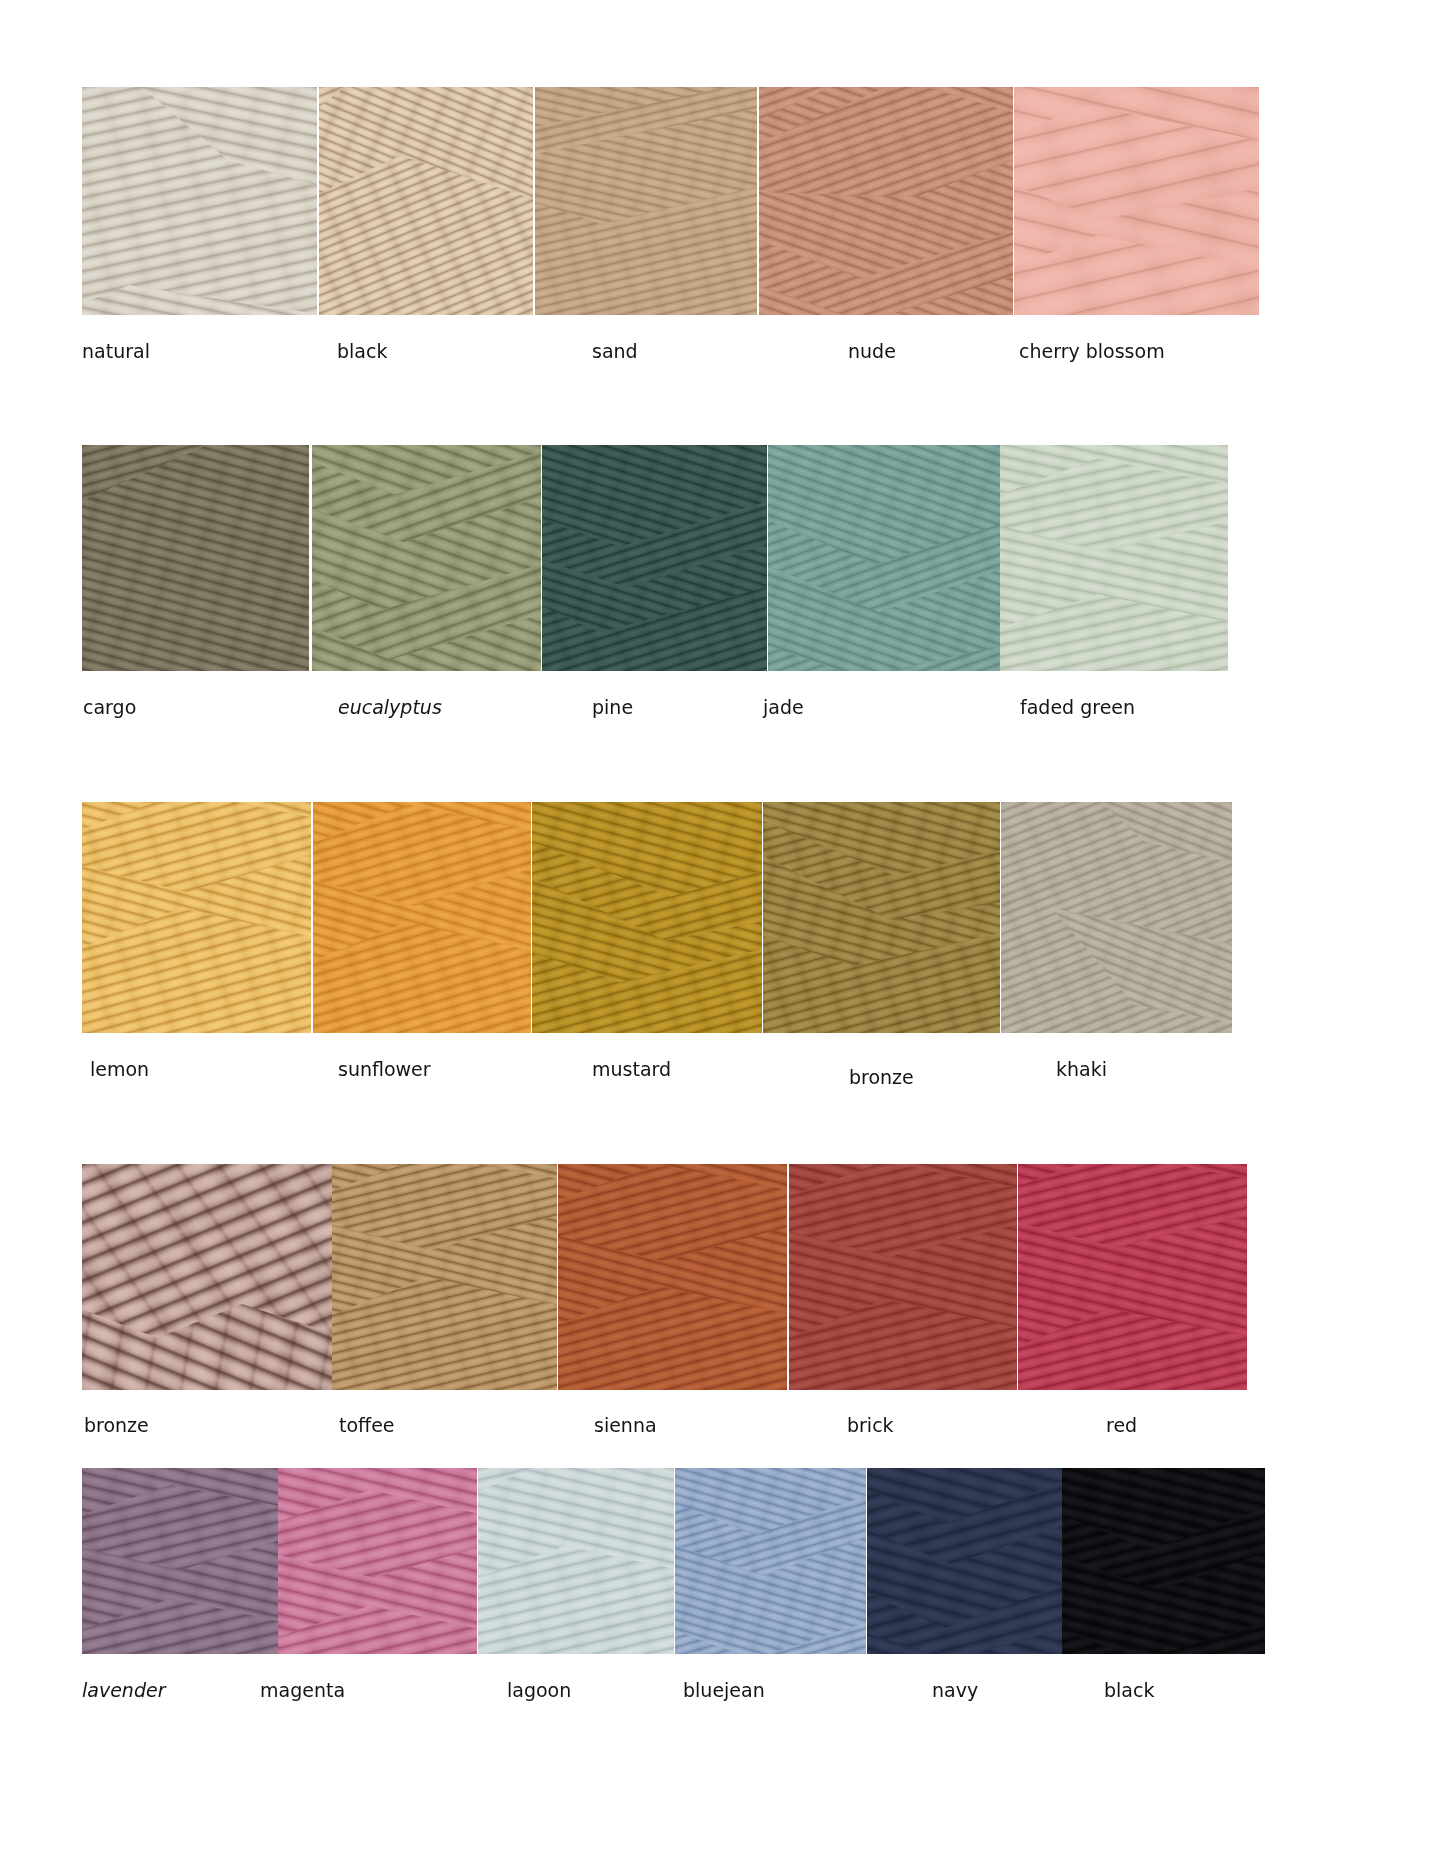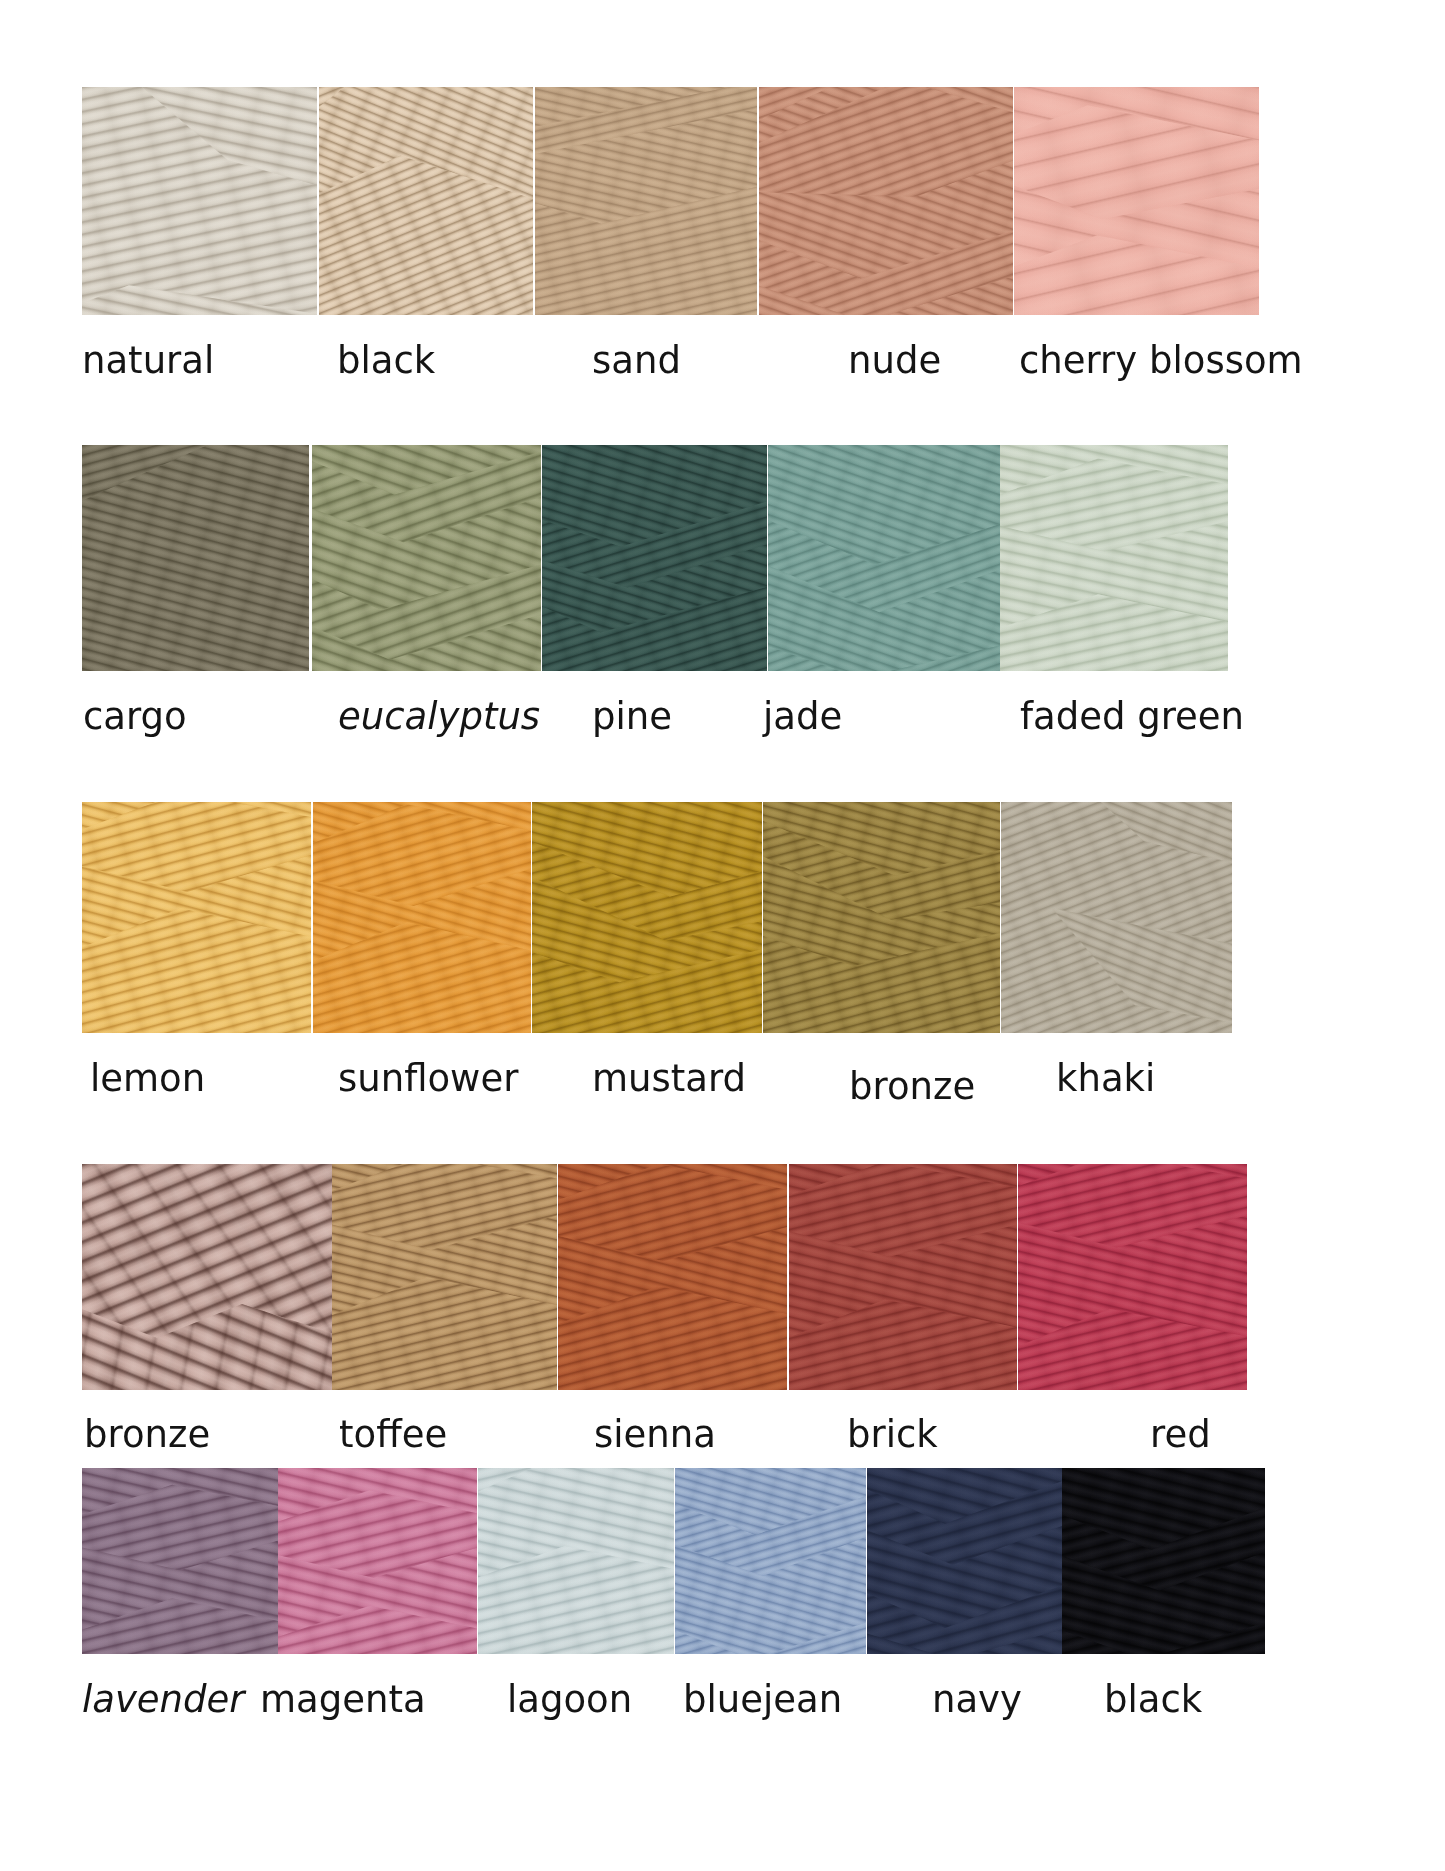--- a/index.html
+++ b/index.html
@@ -3,21 +3,21 @@
 <meta charset="utf-8">
 <title>macrame cord colour chart</title>
 <style>
   html,body{margin:0;padding:0;background:#ffffff;}
   body{width:1445px;height:1871px;position:relative;overflow:hidden;
        font-family:"DejaVu Sans",sans-serif;}
   .sheet{position:absolute;left:0;top:0;width:1445px;height:1871px;background:#ffffff;}
   .row,.cell{position:static;}
   .sw{position:absolute;overflow:hidden;}
   .sw>i{position:absolute;left:0;top:0;width:100%;height:100%;display:block;}
-  .lbl{position:absolute;font-size:37px;color:#141414;white-space:nowrap;line-height:1;}
+  .lbl{position:absolute;font-size:19px;color:#141414;white-space:nowrap;line-height:1;}
 </style>
 </head>
 <body>
 
 <div class="sheet">
 <div class="row">
       <div class="cell">
         <div class="sw" style="left:82px;top:87px;width:235px;height:228px;background:#d8d2c6">
           <i style="background:repeating-linear-gradient(168.00deg,rgba(148,138,122,0.500) 0,rgba(148,138,122,0.460) 0.72px,rgba(148,138,122,0.130) 2.40px,rgba(239,235,227,0.200) 4.32px,rgba(239,235,227,0.340) 6.36px,rgba(239,235,227,0.100) 9.12px,rgba(148,138,122,0.140) 10.80px,rgba(148,138,122,0.500) 12.00px),repeating-linear-gradient(78.00deg,rgba(148,138,122,0.120) 0,rgba(148,138,122,0) 8.35px,rgba(239,235,227,0.108) 17.75px,rgba(148,138,122,0) 26.45px,rgba(148,138,122,0.120) 34.80px),repeating-linear-gradient(168.00deg,rgba(148,138,122,0.060) 0,rgba(148,138,122,0.000) 20.74px,rgba(239,235,227,0.070) 37.58px,rgba(148,138,122,0.020) 54.43px,rgba(148,138,122,0.060) 64.80px)"></i>
           <i style="clip-path:polygon(22% -3%, 103% -3%, 103% 44%, 62% 32%);background:repeating-linear-gradient(192.00deg,rgba(148,138,122,0.500) 0,rgba(148,138,122,0.460) 0.72px,rgba(148,138,122,0.130) 2.40px,rgba(239,235,227,0.200) 4.32px,rgba(239,235,227,0.340) 6.36px,rgba(239,235,227,0.100) 9.12px,rgba(148,138,122,0.140) 10.80px,rgba(148,138,122,0.500) 12.00px),repeating-linear-gradient(102.00deg,rgba(148,138,122,0.120) 0,rgba(148,138,122,0) 8.35px,rgba(239,235,227,0.108) 17.75px,rgba(148,138,122,0) 26.45px,rgba(148,138,122,0.120) 34.80px),repeating-linear-gradient(192.00deg,rgba(148,138,122,0.060) 0,rgba(148,138,122,0.000) 20.74px,rgba(239,235,227,0.070) 37.58px,rgba(148,138,122,0.020) 54.43px,rgba(148,138,122,0.060) 64.80px),#d8d2c6"></i>
@@ -173,21 +173,21 @@
           <i style="clip-path:polygon(-3% 78%, 42% 60%, 103% 73%, 103% 103%, -3% 103%);background:repeating-linear-gradient(166.50deg,rgba(106,30,27,0.500) 0,rgba(106,30,27,0.460) 0.64px,rgba(106,30,27,0.130) 2.12px,rgba(185,98,86,0.200) 3.82px,rgba(185,98,86,0.340) 5.62px,rgba(185,98,86,0.100) 8.06px,rgba(106,30,27,0.140) 9.54px,rgba(106,30,27,0.500) 10.60px),repeating-linear-gradient(76.50deg,rgba(106,30,27,0.100) 0,rgba(106,30,27,0) 7.38px,rgba(185,98,86,0.090) 15.68px,rgba(106,30,27,0) 23.36px,rgba(106,30,27,0.100) 30.74px),repeating-linear-gradient(166.50deg,rgba(106,30,27,0.060) 0,rgba(106,30,27,0.000) 18.32px,rgba(185,98,86,0.070) 33.20px,rgba(106,30,27,0.020) 48.08px,rgba(106,30,27,0.060) 57.24px),#a2463f"></i>
         </div>
         <span class="lbl" style="left:847px;top:1416px;">brick</span>
       </div>
       <div class="cell">
         <div class="sw" style="left:1018px;top:1164px;width:229px;height:226px;background:#bd3b54">
           <i style="background:repeating-linear-gradient(193.50deg,rgba(121,18,42,0.500) 0,rgba(121,18,42,0.460) 0.64px,rgba(121,18,42,0.130) 2.12px,rgba(208,94,114,0.200) 3.82px,rgba(208,94,114,0.340) 5.62px,rgba(208,94,114,0.100) 8.06px,rgba(121,18,42,0.140) 9.54px,rgba(121,18,42,0.500) 10.60px),repeating-linear-gradient(103.50deg,rgba(121,18,42,0.100) 0,rgba(121,18,42,0) 7.38px,rgba(208,94,114,0.090) 15.68px,rgba(121,18,42,0) 23.36px,rgba(121,18,42,0.100) 30.74px),repeating-linear-gradient(193.50deg,rgba(121,18,42,0.060) 0,rgba(121,18,42,0.000) 18.32px,rgba(208,94,114,0.070) 33.20px,rgba(121,18,42,0.020) 48.08px,rgba(121,18,42,0.060) 57.24px)"></i>
           <i style="clip-path:polygon(-3% 11%, 40% -5%, 103% 7%, 103% 22%, 43% 37%, -3% 25%);background:repeating-linear-gradient(166.50deg,rgba(121,18,42,0.500) 0,rgba(121,18,42,0.460) 0.64px,rgba(121,18,42,0.130) 2.12px,rgba(208,94,114,0.200) 3.82px,rgba(208,94,114,0.340) 5.62px,rgba(208,94,114,0.100) 8.06px,rgba(121,18,42,0.140) 9.54px,rgba(121,18,42,0.500) 10.60px),repeating-linear-gradient(76.50deg,rgba(121,18,42,0.100) 0,rgba(121,18,42,0) 7.38px,rgba(208,94,114,0.090) 15.68px,rgba(121,18,42,0) 23.36px,rgba(121,18,42,0.100) 30.74px),repeating-linear-gradient(166.50deg,rgba(121,18,42,0.060) 0,rgba(121,18,42,0.000) 18.32px,rgba(208,94,114,0.070) 33.20px,rgba(121,18,42,0.020) 48.08px,rgba(121,18,42,0.060) 57.24px),#bd3b54"></i>
           <i style="clip-path:polygon(-3% 82%, 40% 64%, 103% 77%, 103% 103%, -3% 103%);background:repeating-linear-gradient(166.50deg,rgba(121,18,42,0.500) 0,rgba(121,18,42,0.460) 0.64px,rgba(121,18,42,0.130) 2.12px,rgba(208,94,114,0.200) 3.82px,rgba(208,94,114,0.340) 5.62px,rgba(208,94,114,0.100) 8.06px,rgba(121,18,42,0.140) 9.54px,rgba(121,18,42,0.500) 10.60px),repeating-linear-gradient(76.50deg,rgba(121,18,42,0.100) 0,rgba(121,18,42,0) 7.38px,rgba(208,94,114,0.090) 15.68px,rgba(121,18,42,0) 23.36px,rgba(121,18,42,0.100) 30.74px),repeating-linear-gradient(166.50deg,rgba(121,18,42,0.060) 0,rgba(121,18,42,0.000) 18.32px,rgba(208,94,114,0.070) 33.20px,rgba(121,18,42,0.020) 48.08px,rgba(121,18,42,0.060) 57.24px),#bd3b54"></i>
         </div>
-        <span class="lbl" style="left:1150px;top:1416px;">red</span>
+        <span class="lbl" style="left:1106px;top:1416px;">red</span>
       </div>
     </div>
 <div class="row">
       <div class="cell">
         <div class="sw" style="left:82px;top:1468px;width:196px;height:186px;background:#8c7589">
           <i style="background:repeating-linear-gradient(193.00deg,rgba(74,47,68,0.500) 0,rgba(74,47,68,0.460) 0.72px,rgba(74,47,68,0.130) 2.40px,rgba(164,141,162,0.200) 4.32px,rgba(164,141,162,0.340) 6.36px,rgba(164,141,162,0.100) 9.12px,rgba(74,47,68,0.140) 10.80px,rgba(74,47,68,0.500) 12.00px),repeating-linear-gradient(103.00deg,rgba(74,47,68,0.120) 0,rgba(74,47,68,0) 8.35px,rgba(164,141,162,0.108) 17.75px,rgba(74,47,68,0) 26.45px,rgba(74,47,68,0.120) 34.80px),repeating-linear-gradient(193.00deg,rgba(74,47,68,0.060) 0,rgba(74,47,68,0.000) 20.74px,rgba(164,141,162,0.070) 37.58px,rgba(74,47,68,0.020) 54.43px,rgba(74,47,68,0.060) 64.80px)"></i>
           <i style="clip-path:polygon(-3% 26%, 46% 9%, 103% 21%, 103% 38%, 50% 55%, -3% 42%);background:repeating-linear-gradient(167.00deg,rgba(74,47,68,0.500) 0,rgba(74,47,68,0.460) 0.72px,rgba(74,47,68,0.130) 2.40px,rgba(164,141,162,0.200) 4.32px,rgba(164,141,162,0.340) 6.36px,rgba(164,141,162,0.100) 9.12px,rgba(74,47,68,0.140) 10.80px,rgba(74,47,68,0.500) 12.00px),repeating-linear-gradient(77.00deg,rgba(74,47,68,0.120) 0,rgba(74,47,68,0) 8.35px,rgba(164,141,162,0.108) 17.75px,rgba(74,47,68,0) 26.45px,rgba(74,47,68,0.120) 34.80px),repeating-linear-gradient(167.00deg,rgba(74,47,68,0.060) 0,rgba(74,47,68,0.000) 20.74px,rgba(164,141,162,0.070) 37.58px,rgba(74,47,68,0.020) 54.43px,rgba(74,47,68,0.060) 64.80px),#8c7589"></i>
           <i style="clip-path:polygon(-3% 88%, 46% 70%, 103% 83%, 103% 103%, -3% 103%);background:repeating-linear-gradient(167.00deg,rgba(74,47,68,0.500) 0,rgba(74,47,68,0.460) 0.72px,rgba(74,47,68,0.130) 2.40px,rgba(164,141,162,0.200) 4.32px,rgba(164,141,162,0.340) 6.36px,rgba(164,141,162,0.100) 9.12px,rgba(74,47,68,0.140) 10.80px,rgba(74,47,68,0.500) 12.00px),repeating-linear-gradient(77.00deg,rgba(74,47,68,0.120) 0,rgba(74,47,68,0) 8.35px,rgba(164,141,162,0.108) 17.75px,rgba(74,47,68,0) 26.45px,rgba(74,47,68,0.120) 34.80px),repeating-linear-gradient(167.00deg,rgba(74,47,68,0.060) 0,rgba(74,47,68,0.000) 20.74px,rgba(164,141,162,0.070) 37.58px,rgba(74,47,68,0.020) 54.43px,rgba(74,47,68,0.060) 64.80px),#8c7589"></i>
         </div>
         <span class="lbl" style="left:82px;top:1681px;font-style:italic;">lavender</span>

